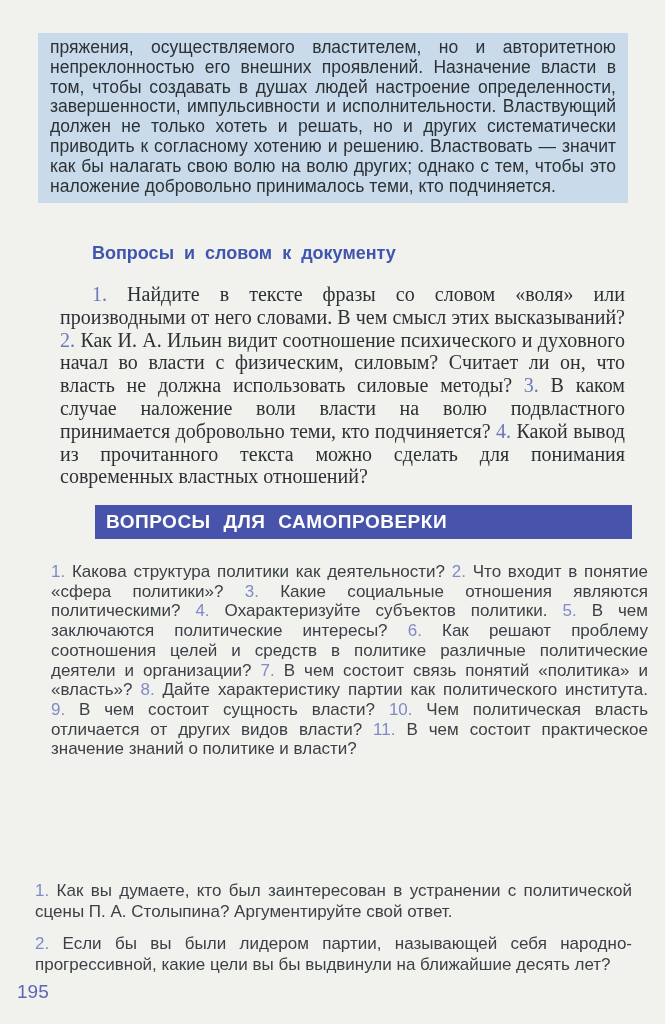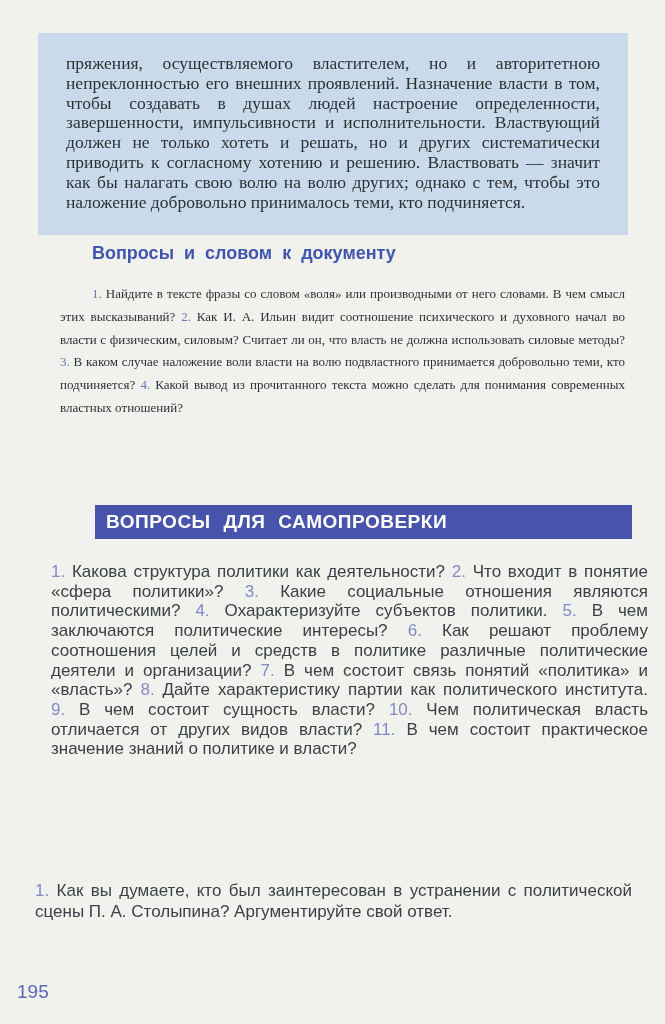--- a/index.html
+++ b/index.html
@@ -16,22 +16,22 @@
   
   .doc-excerpt {
     position: absolute;
     left: 38px;
     top: 33px;
     width: 566px;
     padding: 5px 12px 7px 12px;
     background: #c9dbea;
   }
   .doc-excerpt p {
-    margin: 16px;
-    font-family: Liberation Serif, serif;
+    margin: 0;
+    font-family: Liberation Sans, sans-serif;
     font-size: 17.5px;
     line-height: 19.8px;
     text-align: justify;
     color: #2c3136;
   }
 
   
   .doc-heading {
     position: absolute;
     left: 92px;
@@ -45,21 +45,21 @@
 
   
   .doc-questions {
     position: absolute;
     left: 60px;
     top: 283px;
     width: 565px;
     margin: 0;
     text-indent: 32px;
     font-family: "Liberation Serif", "DejaVu Serif", serif;
-    font-size: 13px;
+    font-size: 20px;
     line-height: 22.8px;
     text-align: justify;
     color: #2c3136;
   }
 
   
   .banner {
     position: absolute;
     left: 95px;
     width: 526px;
@@ -127,17 +127,18 @@
 
   <p class="doc-questions serif-list"><span class="item-num">1.</span><span class="item-text">&nbsp;Найдите в тексте фразы со словом «воля» или производными от него словами. В чем смысл этих высказываний? </span><span class="item-num">2.</span><span class="item-text">&nbsp;Как И. А. Ильин видит соотношение психического и духовного начал во власти с физическим, силовым? Считает ли он, что власть не должна использовать силовые методы? </span><span class="item-num">3.</span><span class="item-text">&nbsp;В каком случае наложение воли власти на волю подвластного принимается добровольно теми, кто подчиняется? </span><span class="item-num">4.</span><span class="item-text">&nbsp;Какой вывод из прочитанного текста можно сделать для понимания современных властных отношений? </span></p>
 
   <div class="banner selfcheck-banner">ВОПРОСЫ ДЛЯ САМОПРОВЕРКИ</div>
 
   <p class="selfcheck-questions sans-list"><span class="item-num">1.</span><span class="item-text">&nbsp;Какова структура политики как деятельности? </span><span class="item-num">2.</span><span class="item-text">&nbsp;Что входит в понятие «сфера политики»? </span><span class="item-num">3.</span><span class="item-text">&nbsp;Какие социальные отношения являются политическими? </span><span class="item-num">4.</span><span class="item-text">&nbsp;Охарактеризуйте субъектов политики. </span><span class="item-num">5.</span><span class="item-text">&nbsp;В чем заключаются политические интересы? </span><span class="item-num">6.</span><span class="item-text">&nbsp;Как решают проблему соотношения целей и средств в политике различные политические деятели и организации? </span><span class="item-num">7.</span><span class="item-text">&nbsp;В чем состоит связь понятий «политика» и «власть»? </span><span class="item-num">8.</span><span class="item-text">&nbsp;Дайте характеристику партии как политического института. </span><span class="item-num">9.</span><span class="item-text">&nbsp;В чем состоит сущность власти? </span><span class="item-num">10.</span><span class="item-text">&nbsp;Чем политическая власть отличается от других видов власти? </span><span class="item-num">11.</span><span class="item-text">&nbsp;В чем состоит практическое значение знаний о политике и власти? </span></p>
 
 
   <div class="tasks sans-list">
       <div class="list-block"><span class="item-num">1.</span><span class="item-text">&nbsp;Как вы думаете, кто был заинтересован в устранении с политической сцены П. А. Столыпина? Аргументируйте свой ответ.</span></div>
+      <div class="list-block"><span class="item-num">2.</span><span class="item-text">&nbsp;Если бы вы были лидером партии, называющей себя народно-прогрессивной, какие цели вы бы выдвинули на ближайшие десять лет?</span></div>
     </div>
 
   <div class="page-number">195</div>
 
 </div>
 
 </body></html>

